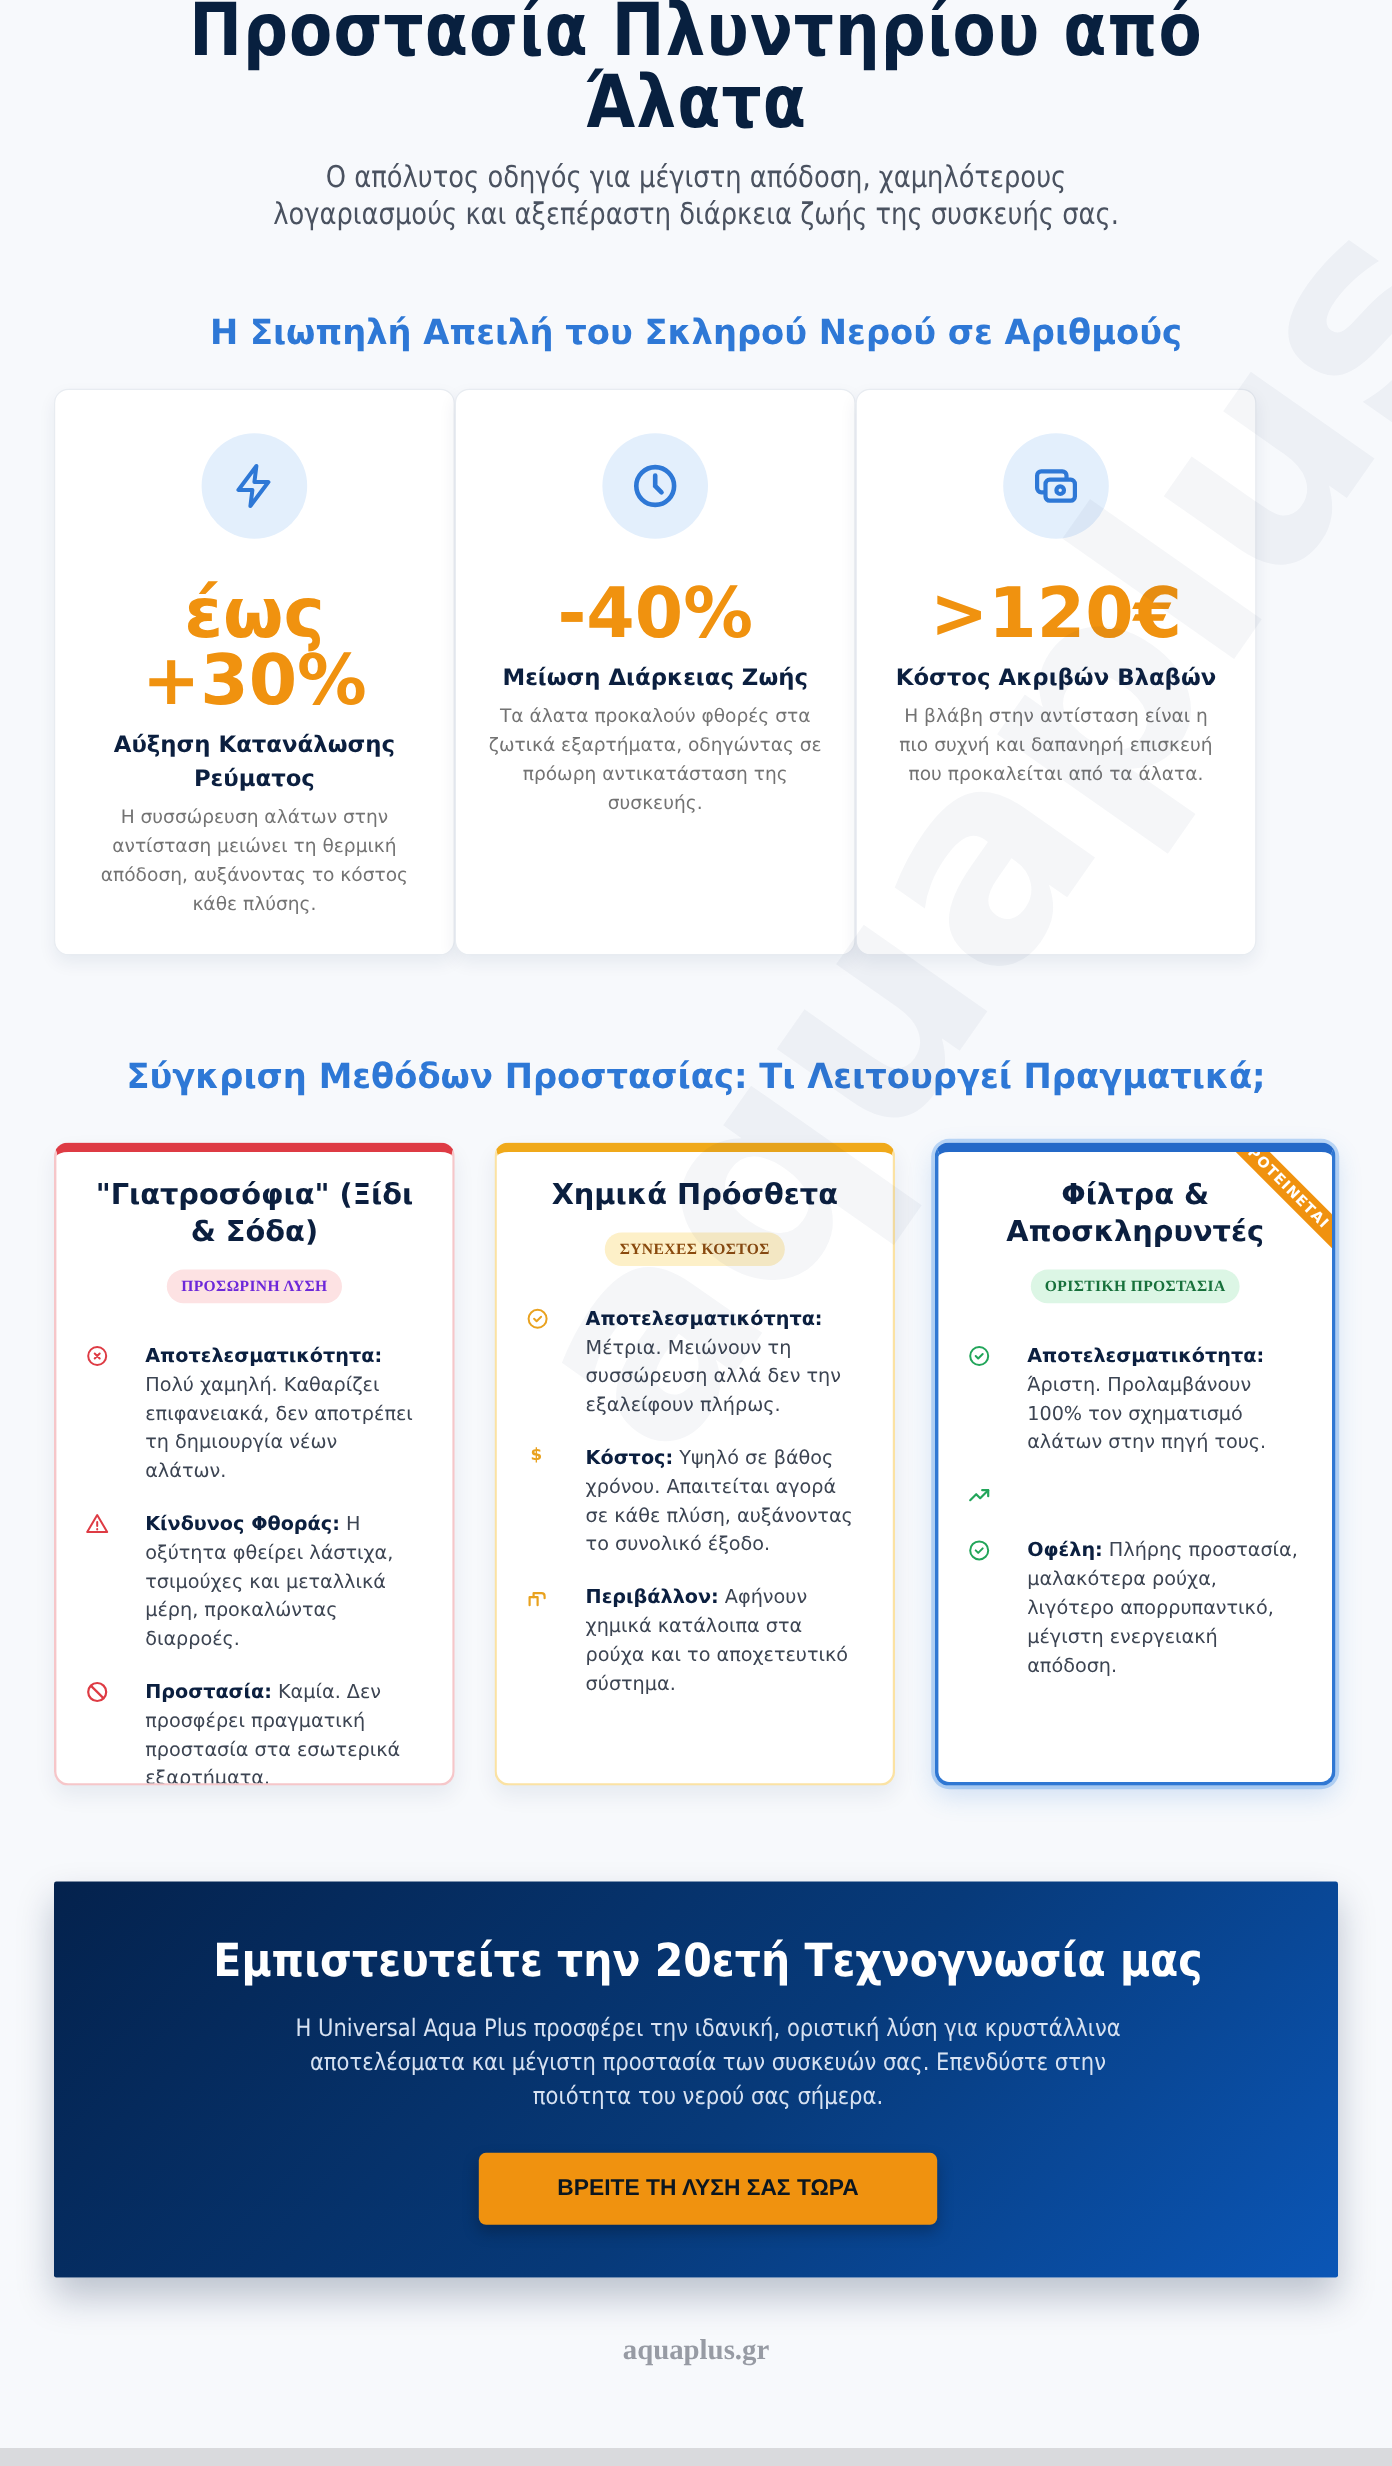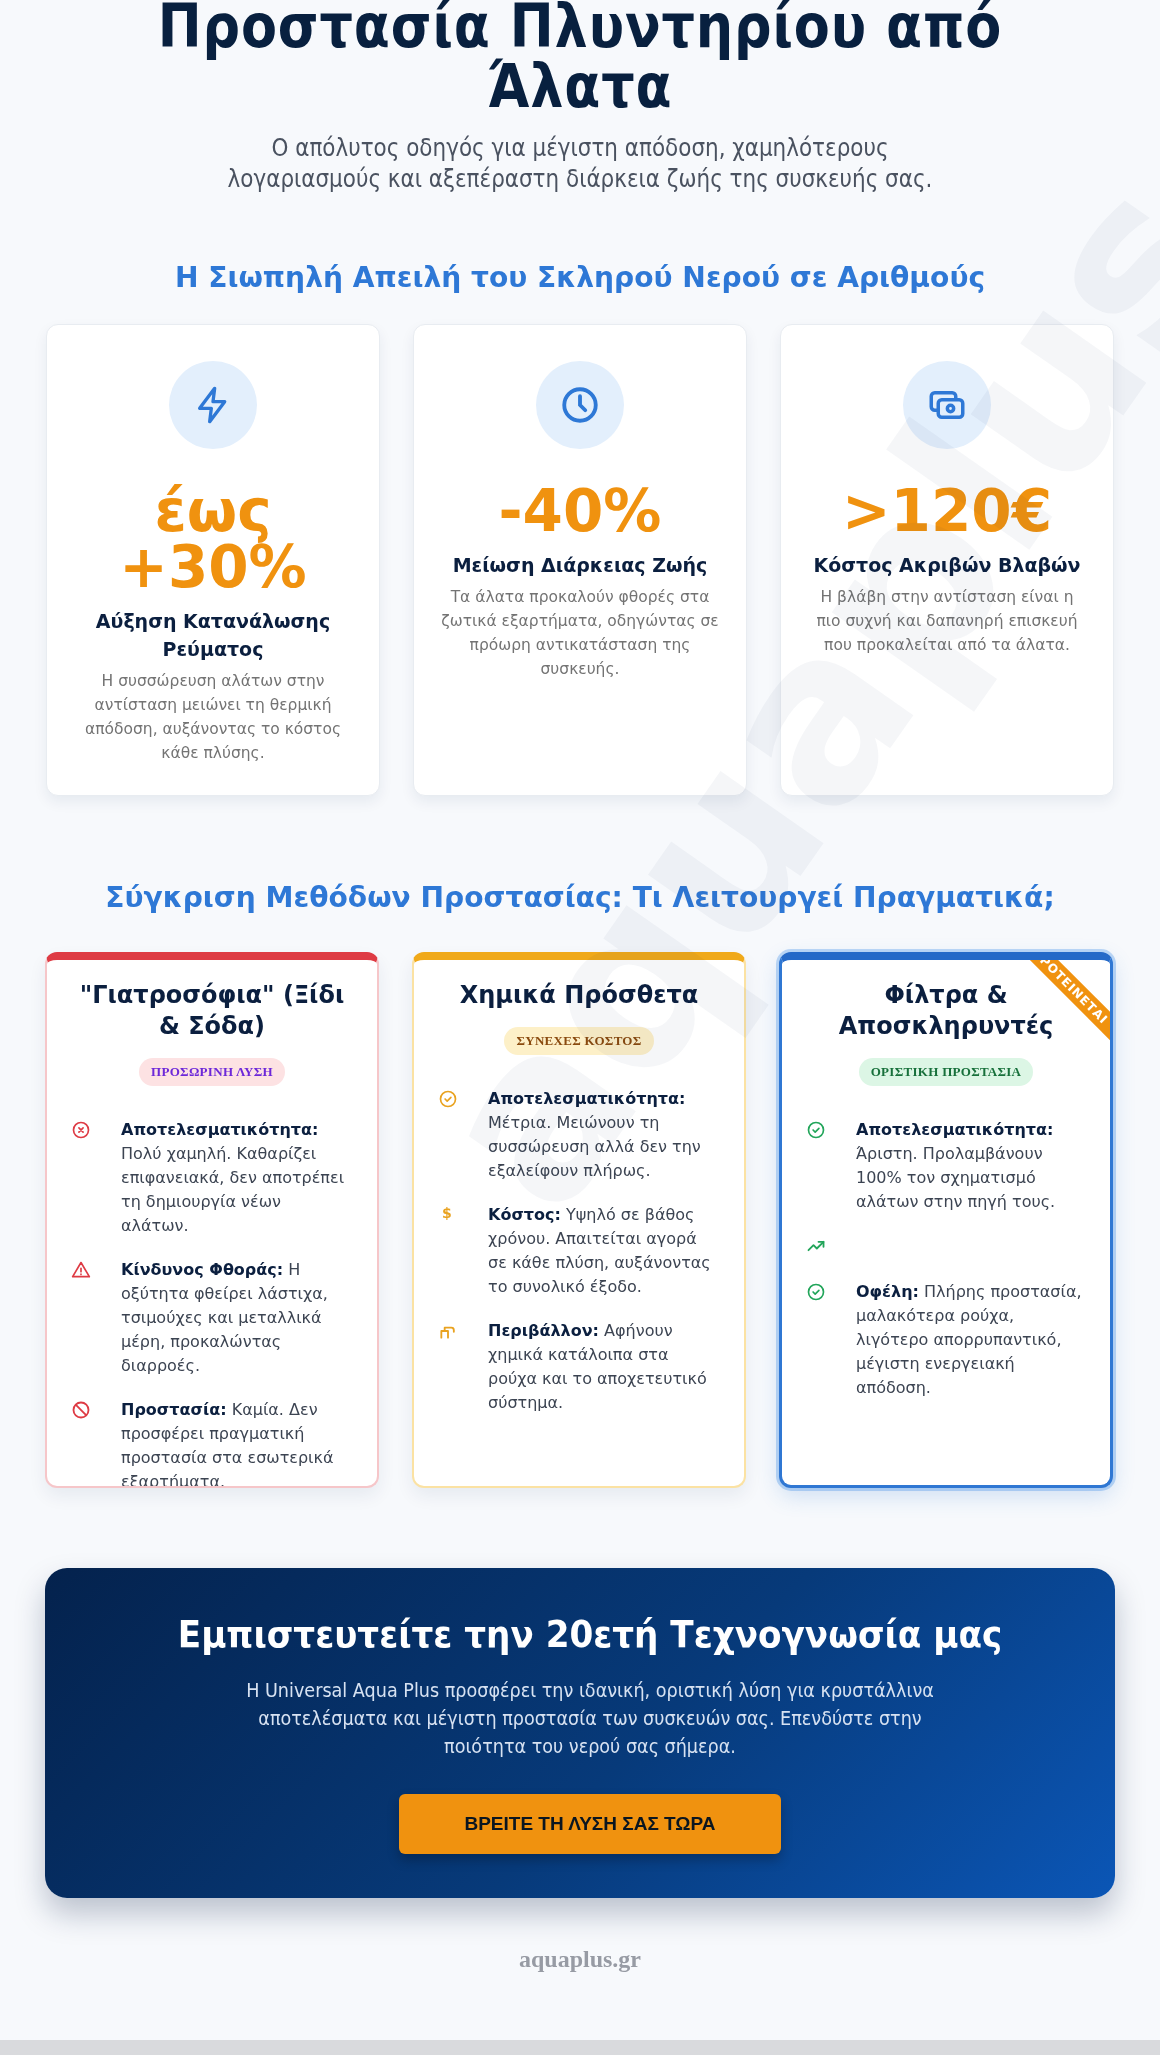--- a/index.html
+++ b/index.html
@@ -32,21 +32,21 @@
     font-size: 25px; line-height: 31px; color: #4a5260;
     margin: 16px auto 0; width: 900px; transform: scaleX(0.86);
   }
 
   .section-title {
     text-align: center; color: #2e78d6; font-weight: bold;
     font-size: 29px; transform: scaleX(0.97);
   }
   .st1 { margin-top: 66px; }
 
-  .stats { display: flex; gap: 33px; padding: 0 45px; margin-top: 30px; justify-content: center; }
+  .stats { display: flex; padding: 0 45px; margin-top: 30px; }
   .stat-card {
     width: 334px; height: 472px; background: #fff;
     border: 1px solid #e8ecf1; border-radius: 12px;
     box-shadow: 0 6px 14px rgba(20,40,80,0.07);
     text-align: center; padding: 36px 26px 0;
   }
   .icon-circle {
     width: 88px; height: 88px; border-radius: 50%; background: #e3effc;
     margin: 0 auto; display: flex; align-items: center; justify-content: center;
   }
@@ -84,21 +84,21 @@
   .point-text b { color: #0b1f3f; }
 
   .ribbon {
     position: absolute; top: 16px; right: -40px; width: 160px;
     background: #f0920f; color: #fff; font-weight: bold; font-size: 12px;
     text-align: center; padding: 3px 0; transform: rotate(45deg);
     letter-spacing: 1px;
   }
 
   .cta {
-    margin: 80px 45px 0; height: 330px; border-radius: 22px;
+    margin: 80px 45px 0; height: 330px; border-radius: 2px;
     background: linear-gradient(135deg, #04224d 0%, #073a7a 55%, #0b56b6 100%);
     text-align: center; padding-top: 44px;
     box-shadow: 0 16px 30px rgba(10,30,70,0.25);
     padding-left: 20px;
   }
   .cta h2 { color: #fff; font-weight: bold; font-size: 38px; transform: scaleX(0.9); }
   .cta p { color: #d7e2f2; font-size: 20px; line-height: 28px; margin: 20px auto 0; width: 800px; transform: scaleX(0.88); }
   .cta-button {
     display: inline-block; margin-top: 34px; background: #f0920f; color: #0b1620;
     font-weight: bold; font-size: 19px; border: none; border-radius: 6px;

